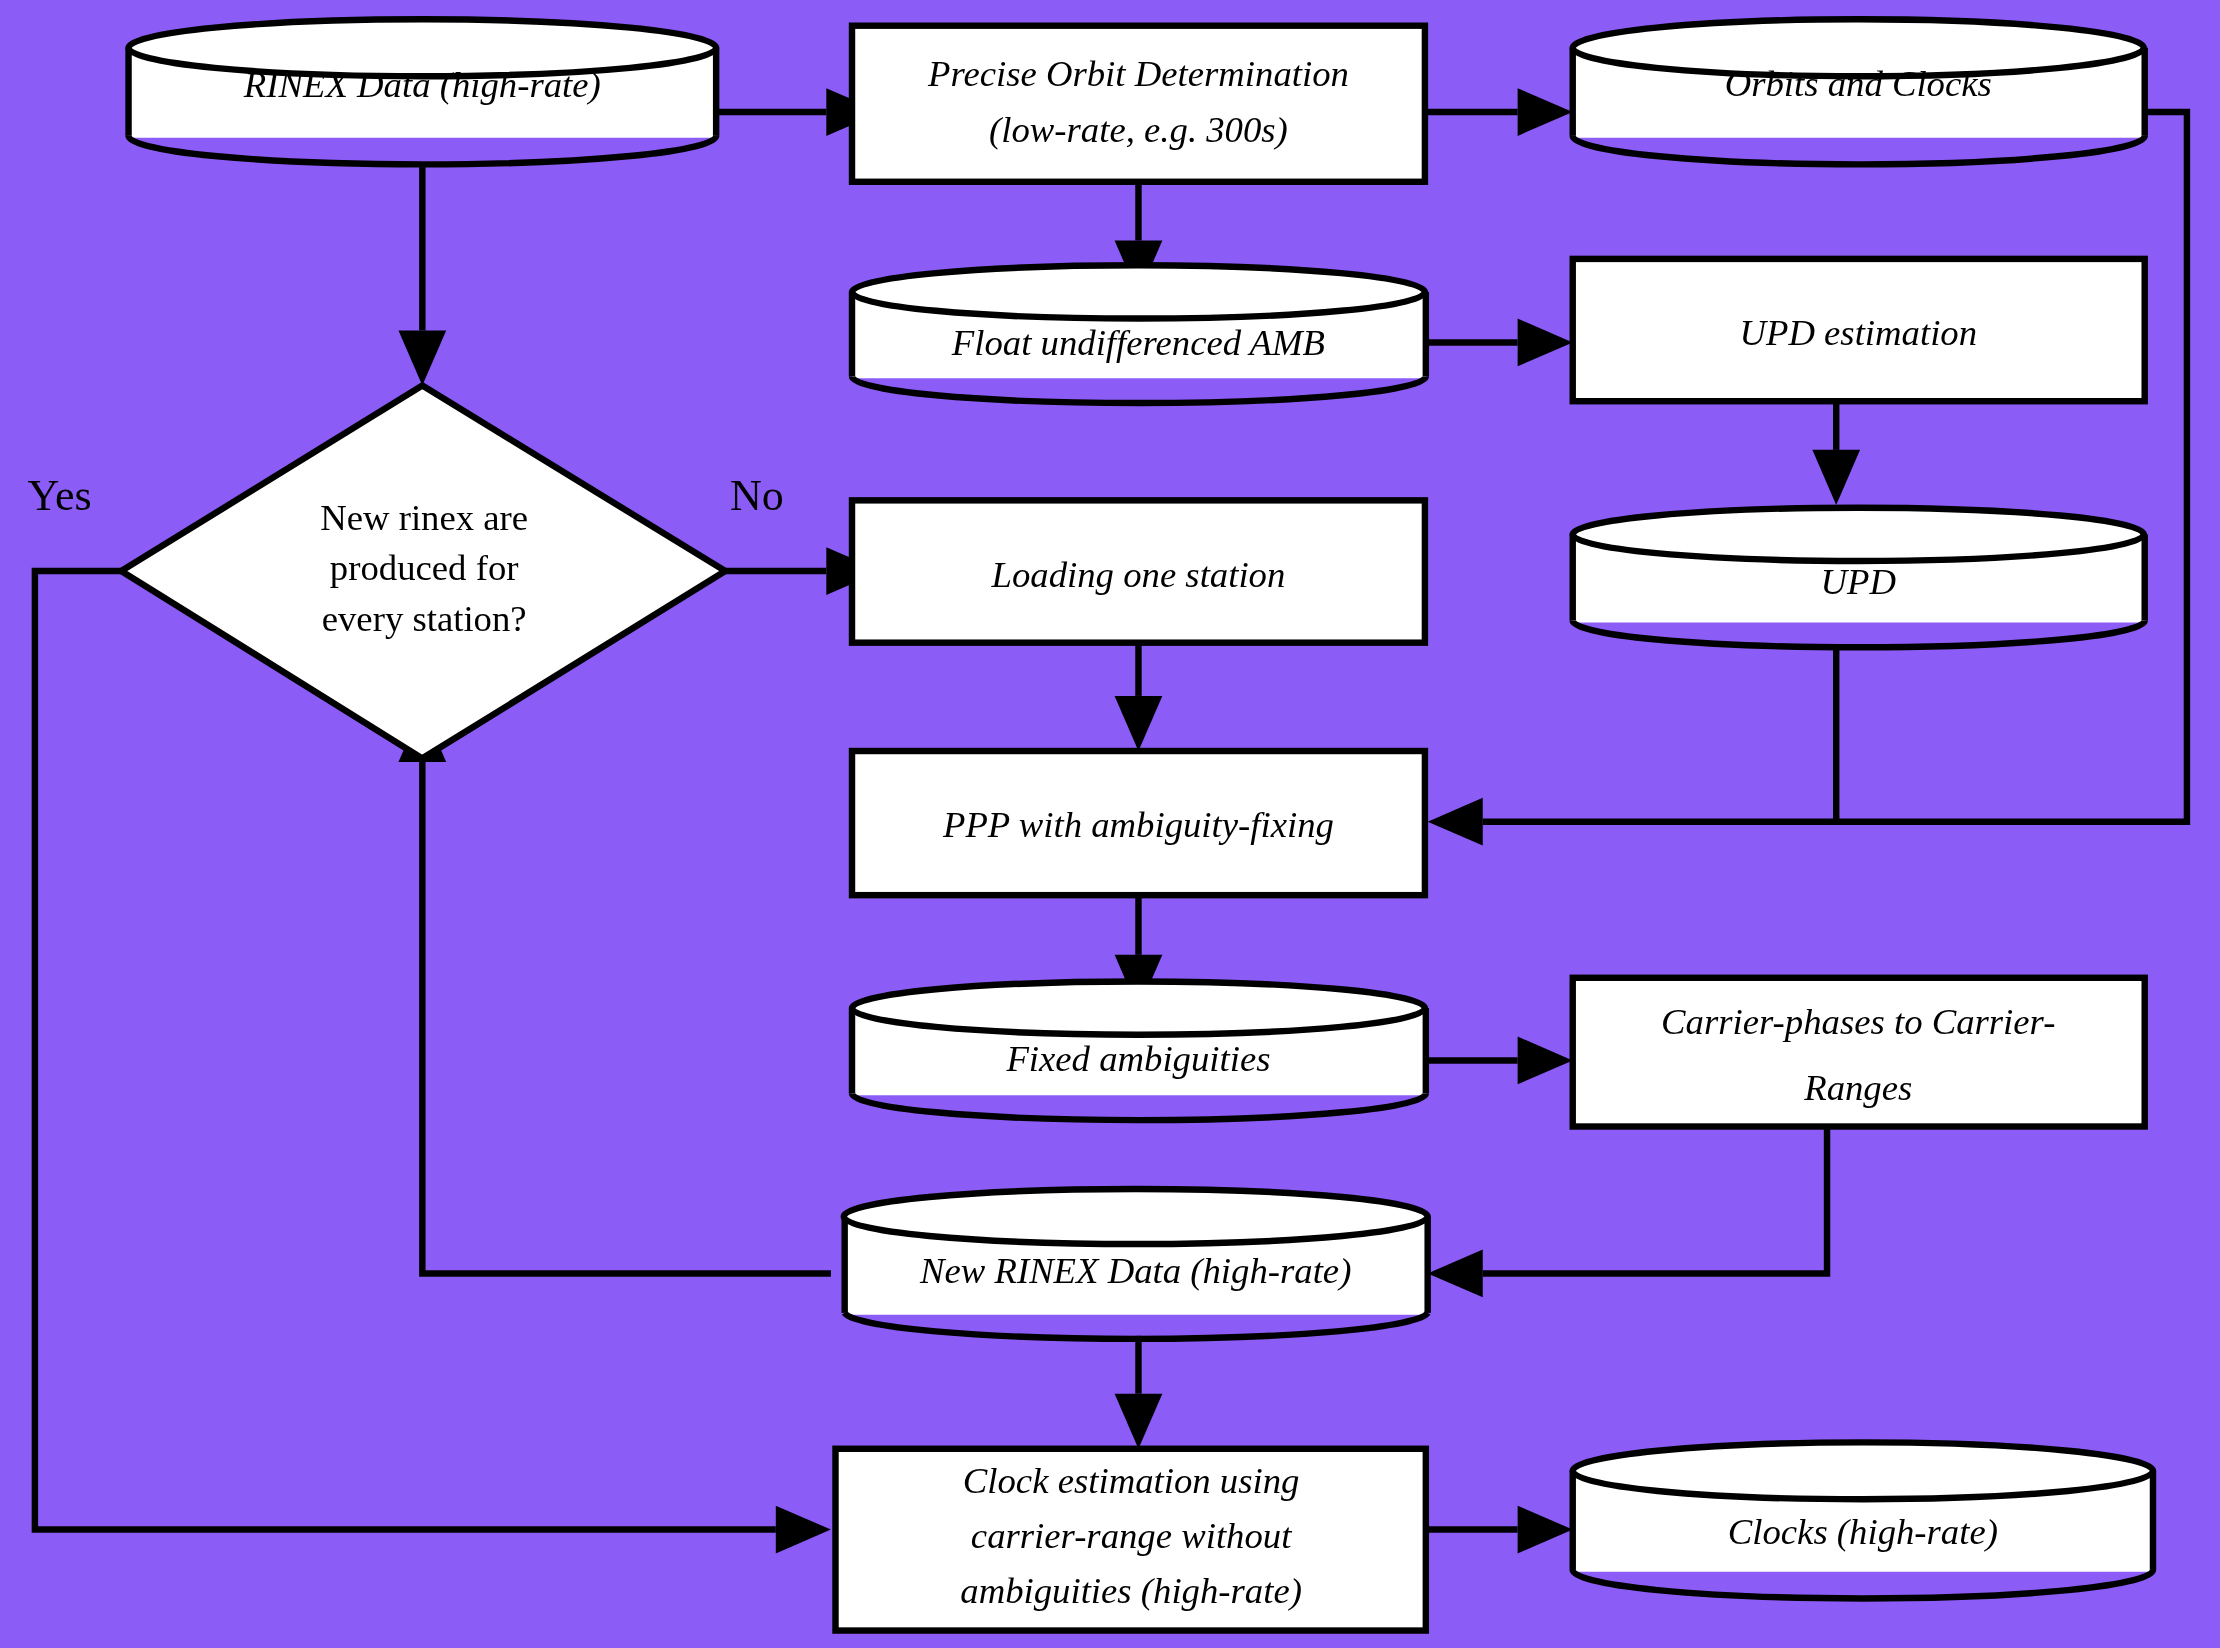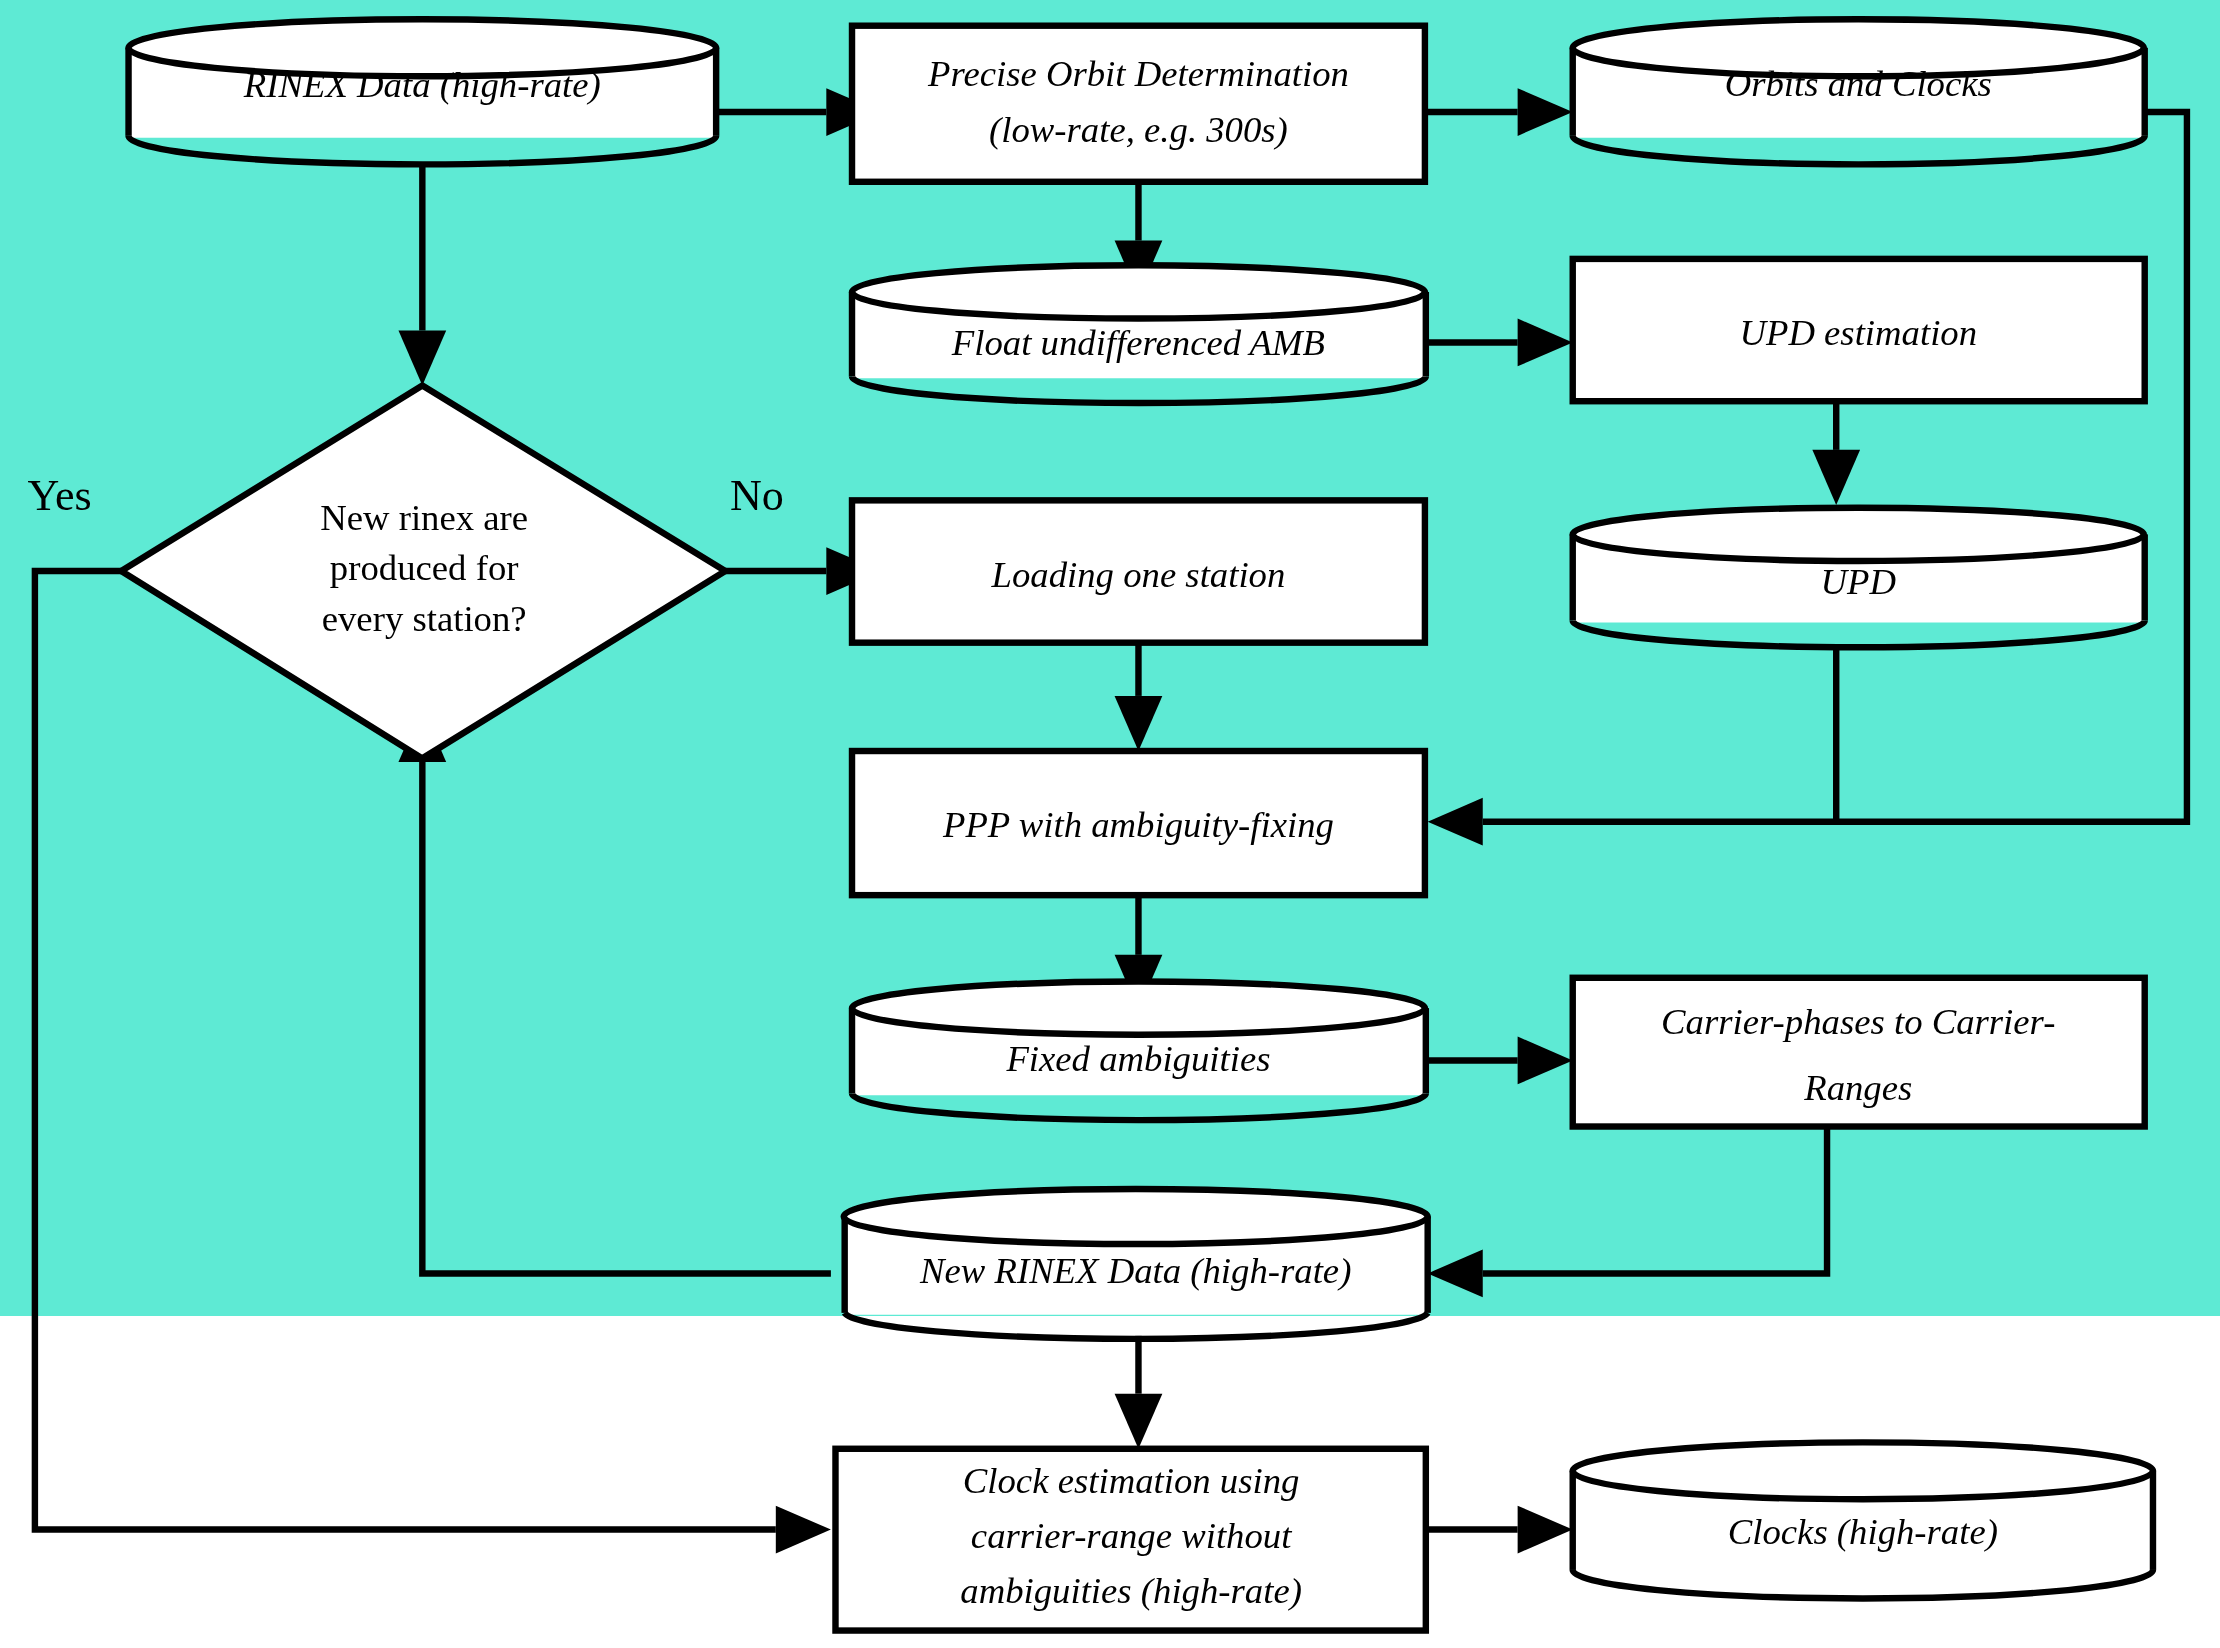--- a/index.html
+++ b/index.html
@@ -9,22 +9,22 @@
   }
   body {
     width: 2220px;
     height: 1648px;
     font-family: "Liberation Serif", "DejaVu Serif", serif;
     overflow: hidden;
   }
   #flow-root {
     position: relative;
     width: 2220px;
-    height: 1316px;
-    background: #5eead4;
+    height: 1648px;
+    background: #8b5cf6;
   }
   svg#flow-svg {
     position: absolute;
     top: 0;
     left: 0;
     width: 2220px;
     height: 1648px;
     display: block;
   }
   .shape-stroke {

